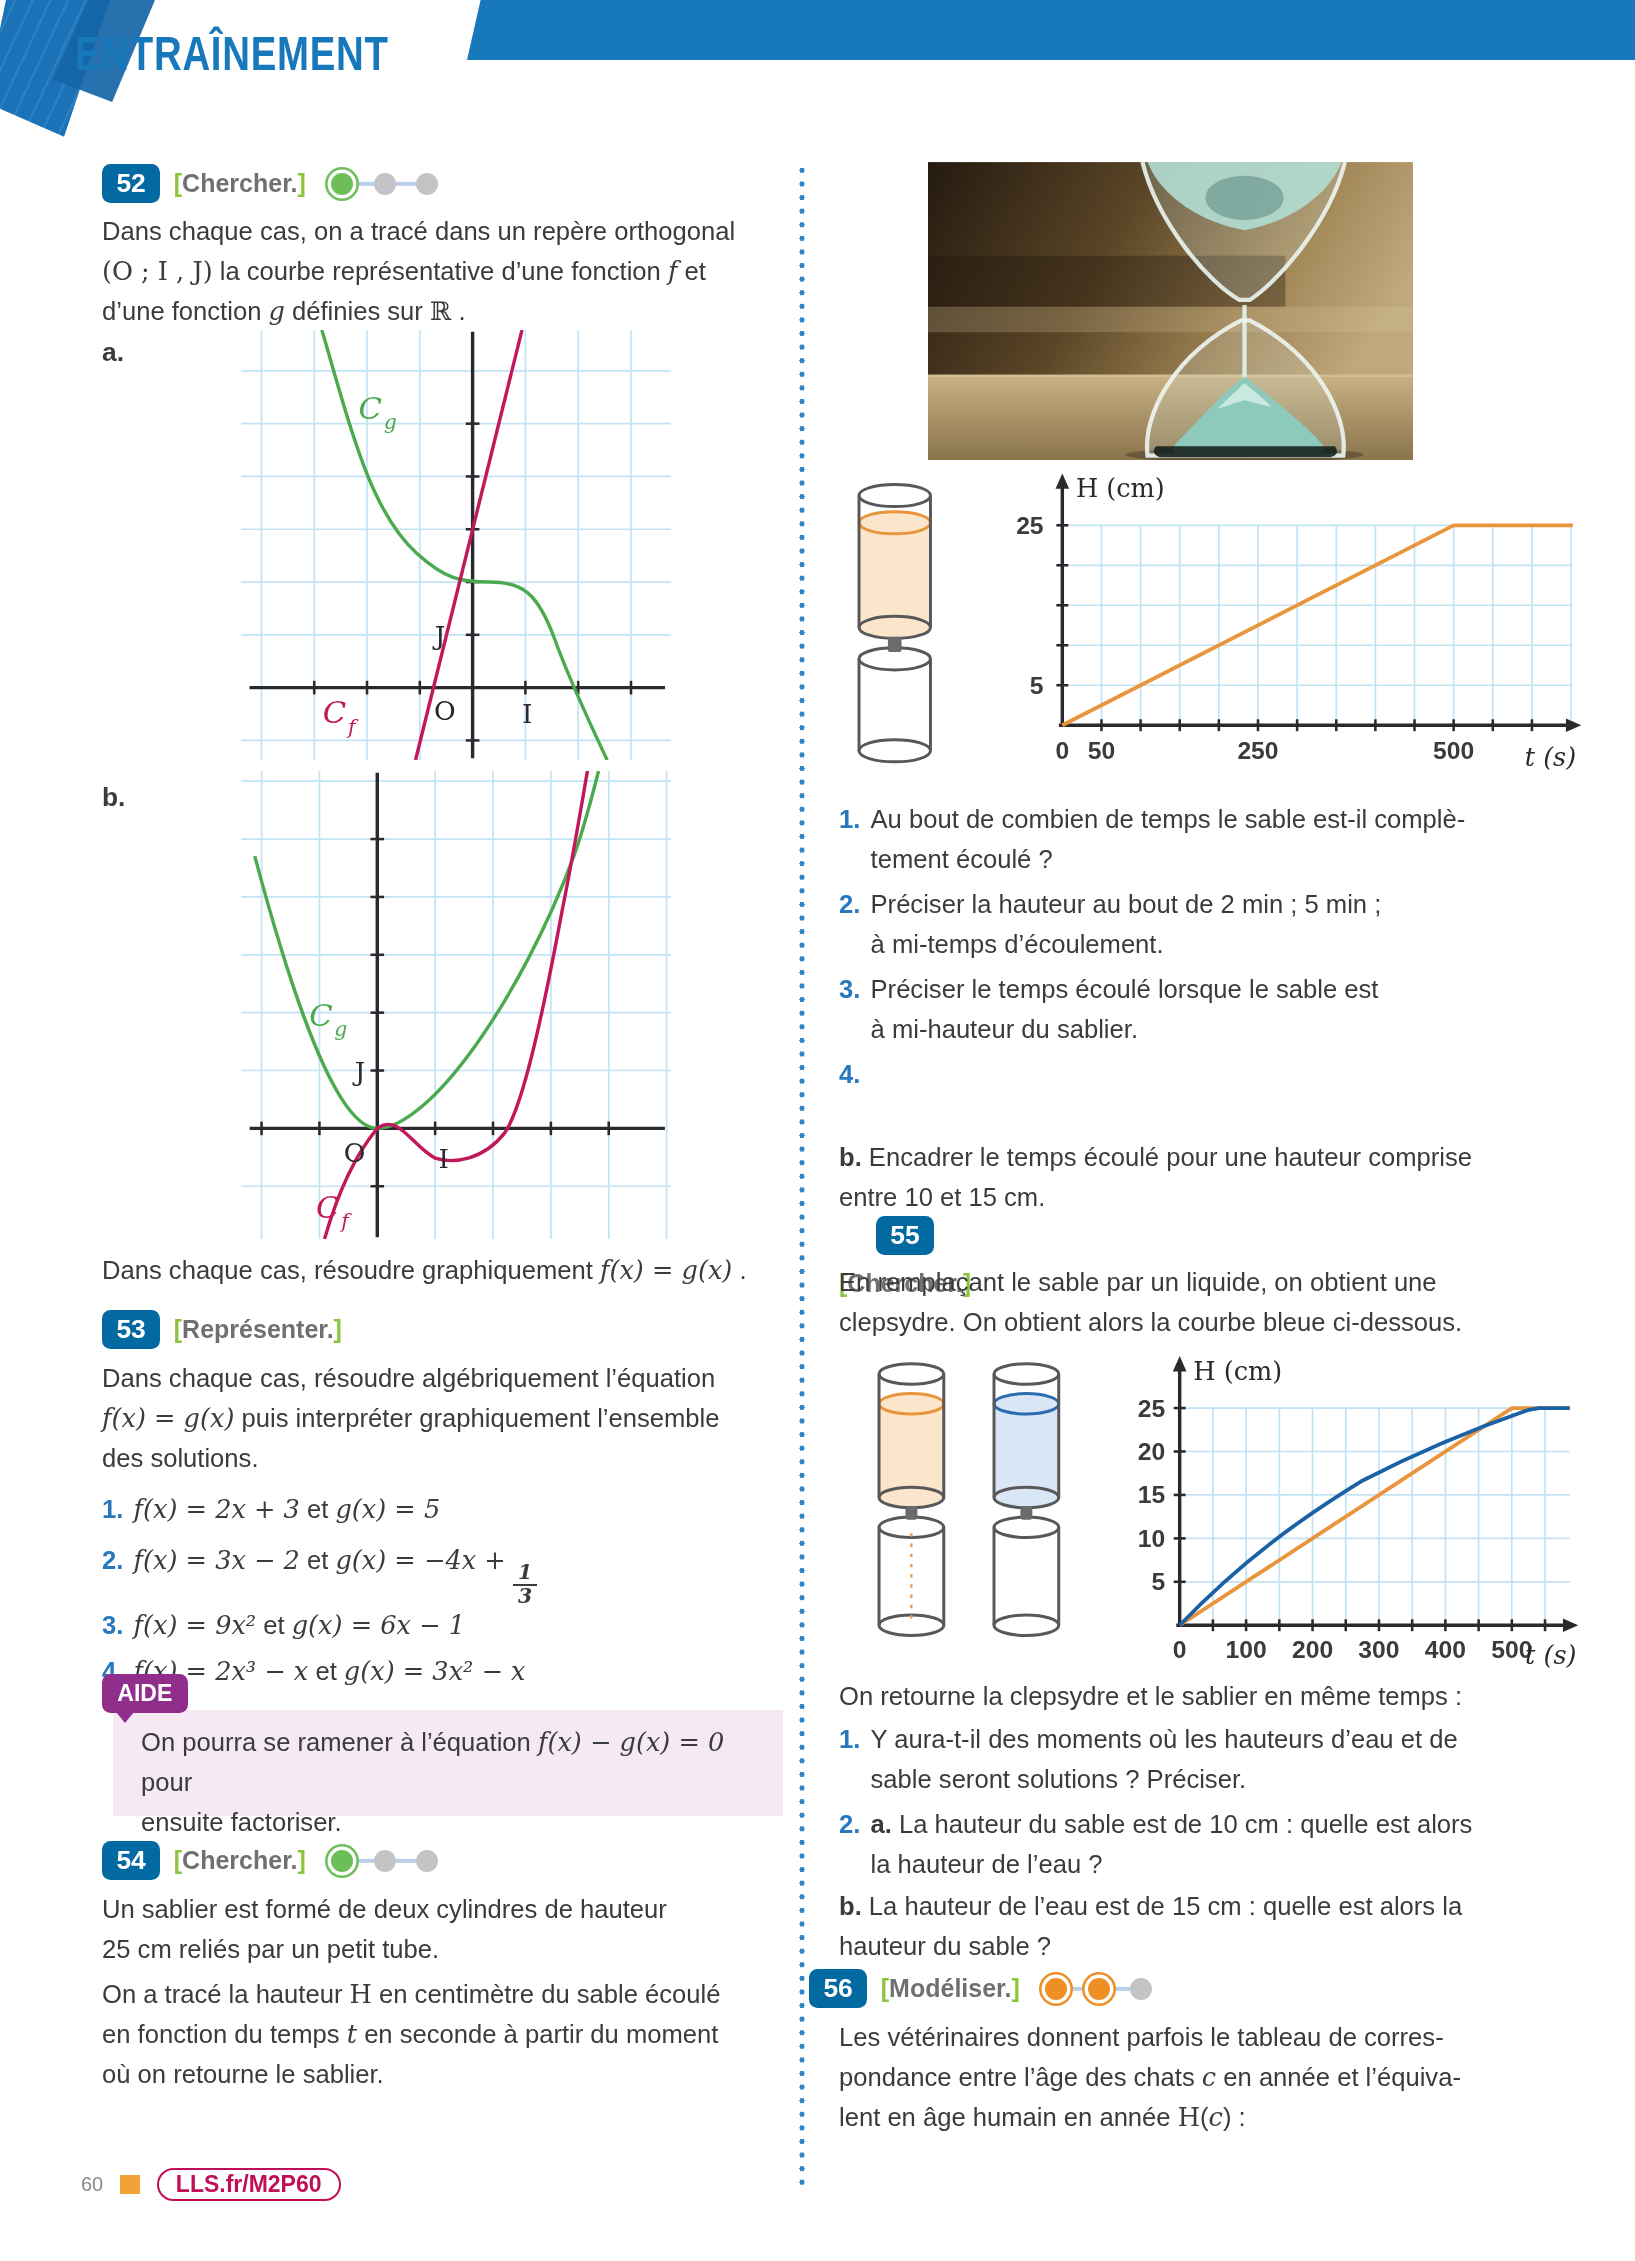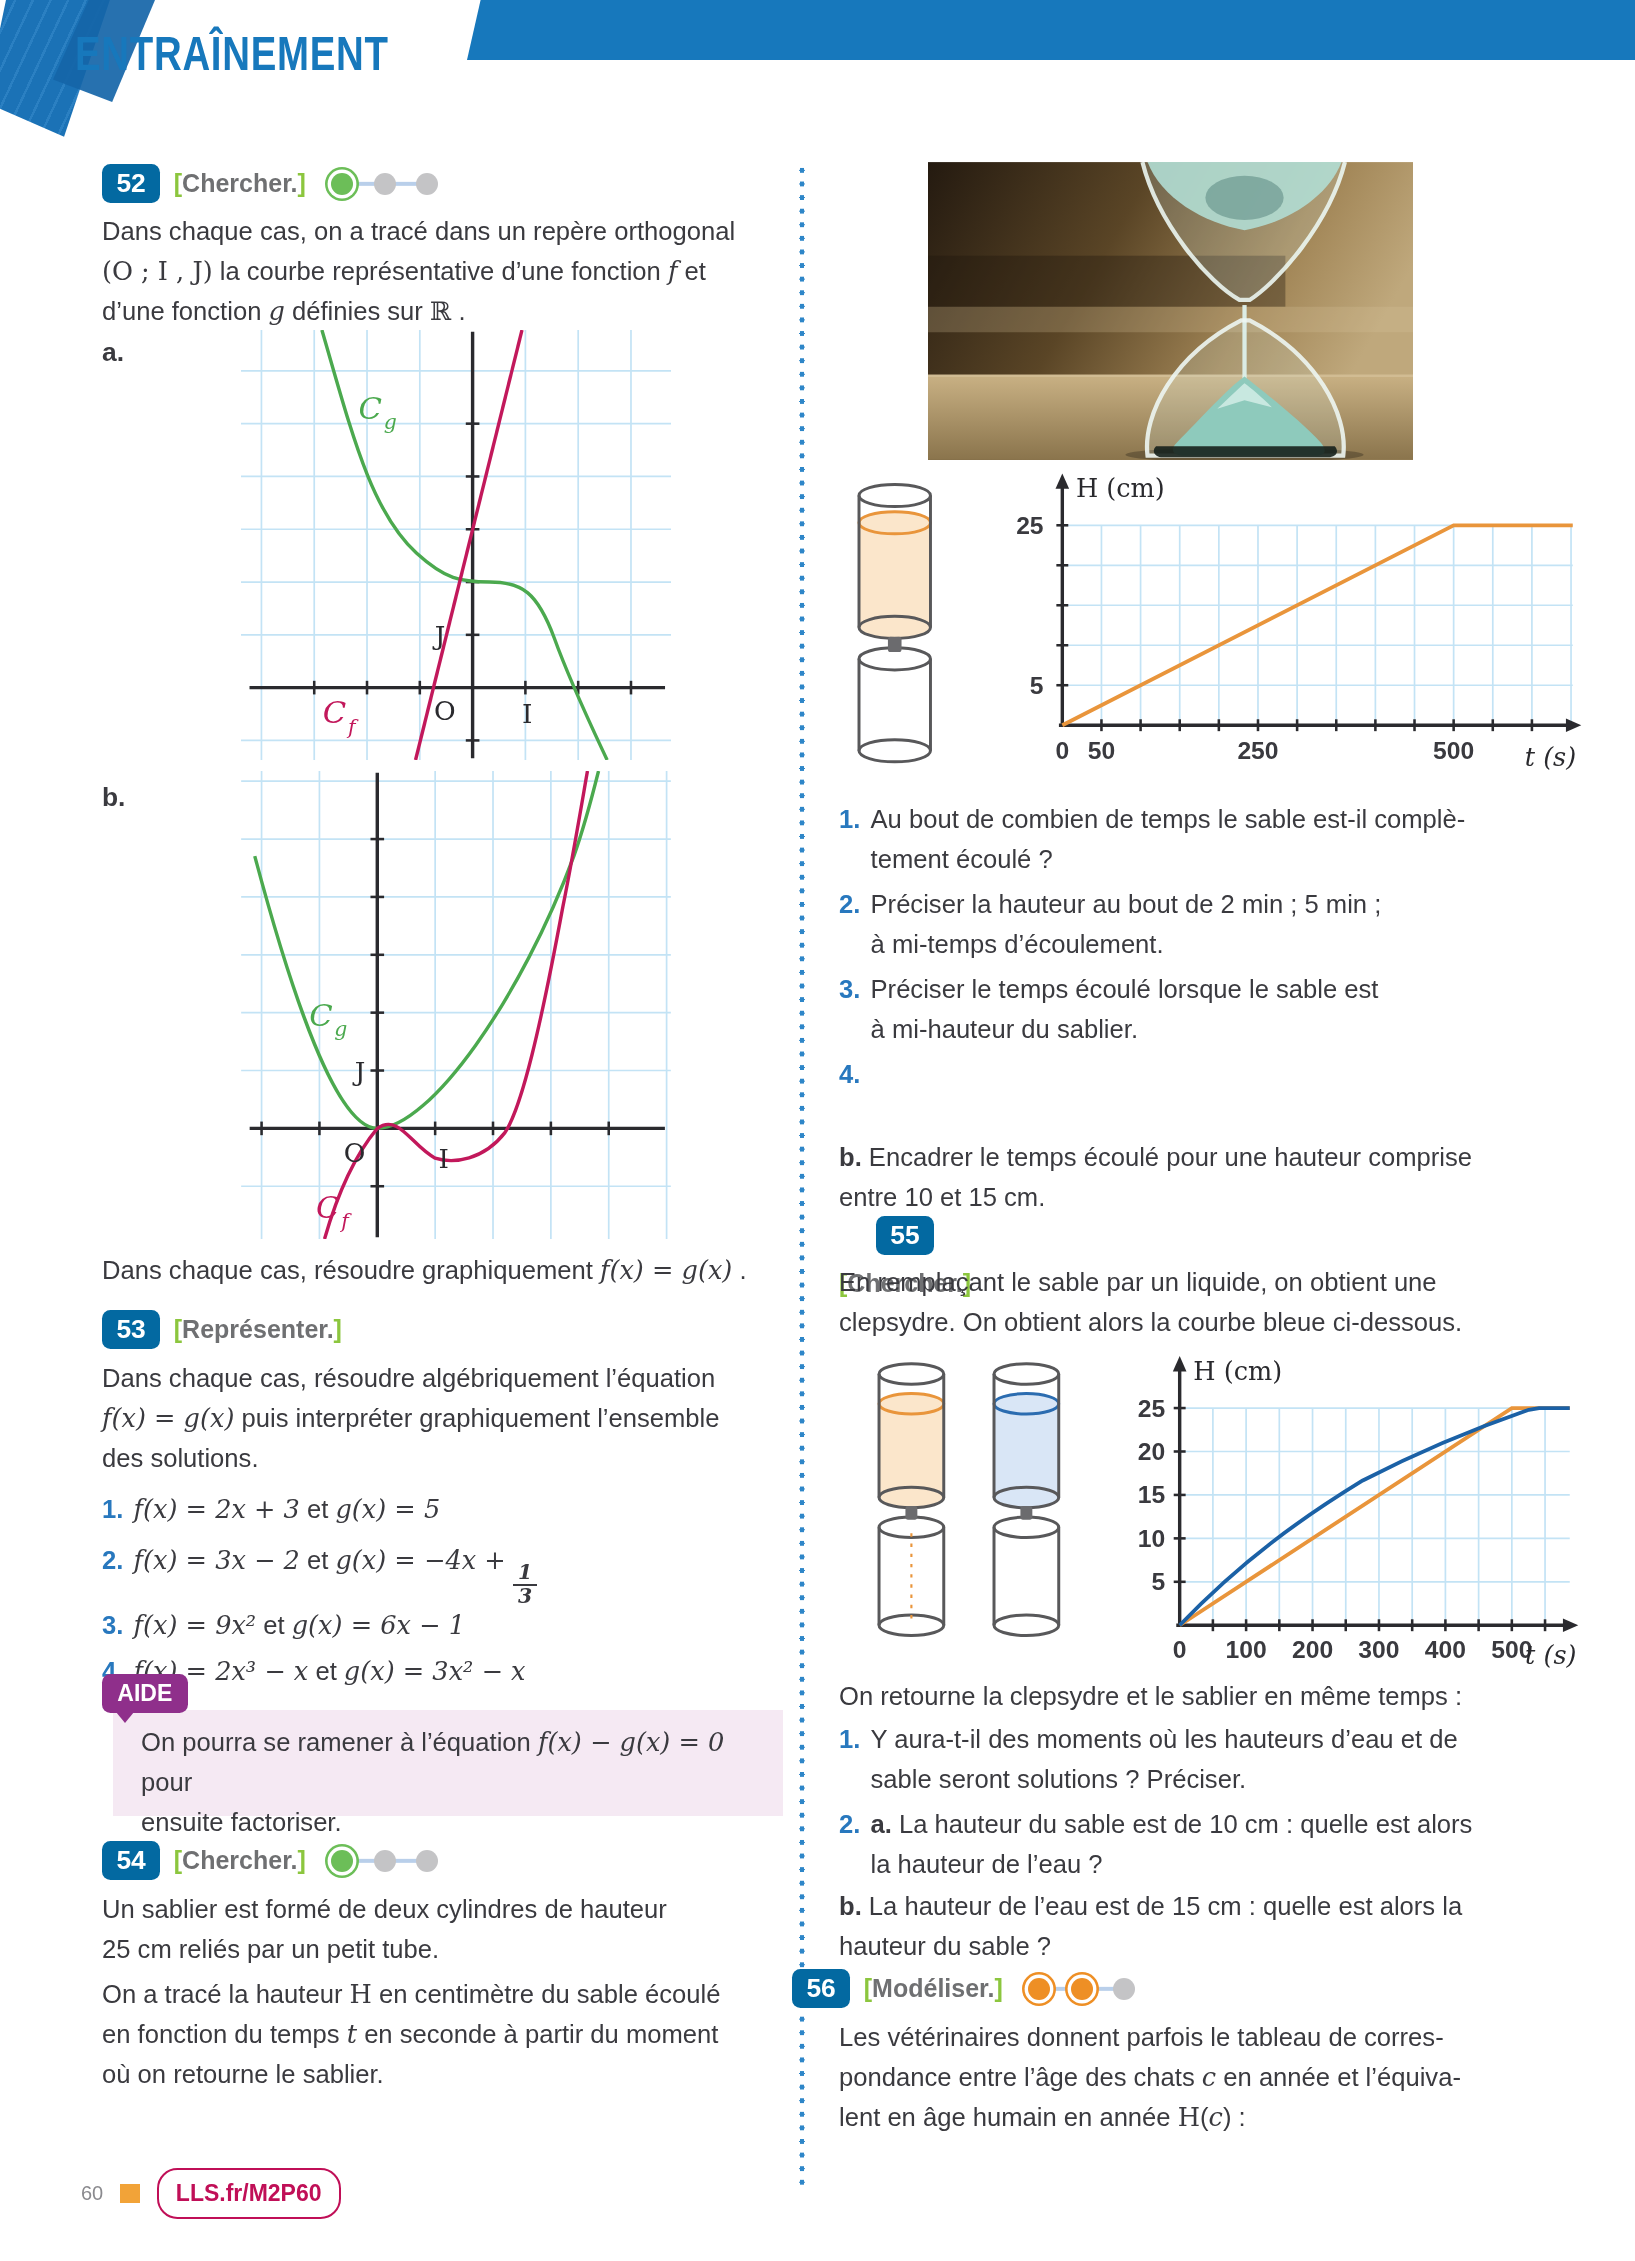--- a/index.html
+++ b/index.html
@@ -62,21 +62,21 @@
   .sub{font-size:24px;}
 
   
   .divider{position:absolute;left:799px;top:166px;width:6px;height:2019px;
            background:radial-gradient(circle 2.6px at 3px 4.3px,#2E86C8 98%,transparent) repeat-y;
            background-size:6px 13.6px;}
   .footer{position:absolute;left:81px;top:2168px;display:flex;align-items:center;gap:17px;}
   .pagenum{font-size:20px;color:#8A8A8E;}
   .fsq{width:19.6px;height:19.6px;background:#F2A338;}
   .pill{border:2.6px solid #C00F57;color:#C00F57;font-weight:700;font-size:23px;
-        padding:10px 17px;border-radius:20.4px;}
+        padding:1px 17px;border-radius:20.4px;}
 </style>
 </head>
 <body>
 
 <div class="top-band"></div>
 <div class="deco1"></div>
 <div class="deco2"></div>
 <div class="page-title">ENTRAÎNEMENT</div>
 
 <div class="divider"></div>
@@ -477,21 +477,21 @@
 <div class="q" style="left:839px;top:1804px;">
   <span class="qnum">2.</span>
   <span class="qtext"><b>a.</b> La hauteur du sable est de 10 cm : quelle est alors
 la hauteur de l’eau ?</span>
 </div>
 <div class="q" style="left:839px;top:1886px;">
   <span class="qtext"><b>b.</b> La hauteur de l’eau est de 15 cm : quelle est alors la
 hauteur du sable ?</span>
 </div>
 
-<div class="exhead" style="left:792px;top:1969px;">
+<div class="exhead" style="left:809px;top:1969px;">
   <span class="badge">56</span>
   <span class="method"><span class="bkt">[</span><span>Modéliser.</span><span class="bkt">]</span></span>
   <span class="dots" style="--dc: #EE8F25;">
       <span class="dot on"></span>
       <span class="dot on"></span>
       <span class="dot"></span>
     </span>
 </div>
 <div class="abs para" style="left:839px;top:2017px;width:767px;">Les vétérinaires donnent parfois le tableau de corres-
 pondance entre l’âge des chats  <span class="mf">c</span>  en année et l’équiva-

